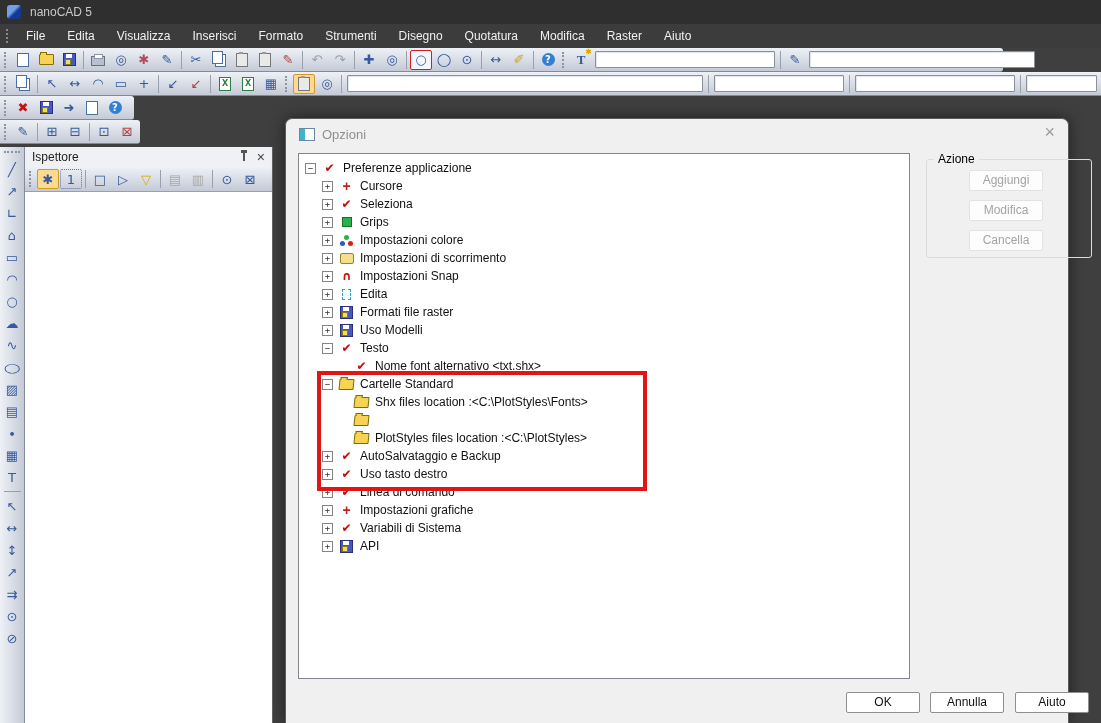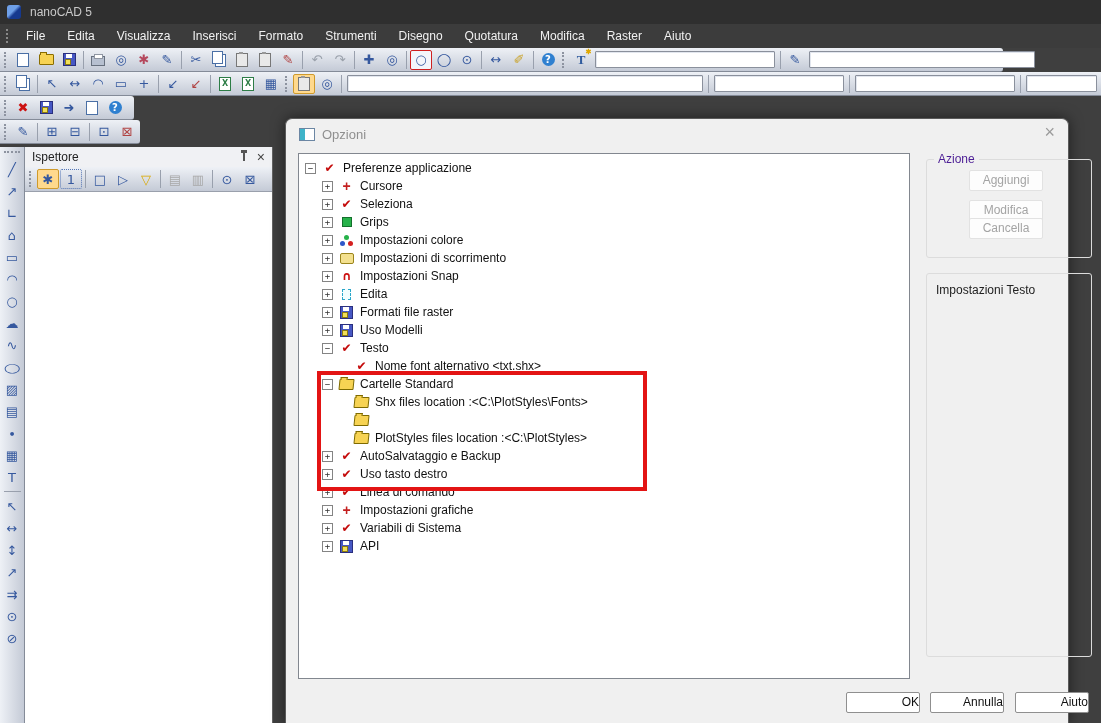--- a/index.html
+++ b/index.html
@@ -87,27 +87,27 @@
   .ti-colors{width:5px;height:5px;border-radius:50%;background:#27b24a;box-shadow:-4px 6px 0 #2f57c9,4px 6px 0 #d42020;margin-bottom:6px}
   .ti-scroll{width:12px;height:9px;background:#f3e08e;border:1px solid #9b851c;border-radius:2px}
   .ti-magnet{color:#cc1111;font-weight:900;font-size:12px;font-family:"DejaVu Sans",sans-serif}
   .ti-page{width:9px;height:11px;background:#f2feff;border:1px dashed #2aa6c9;box-sizing:border-box}
   .ti-floppy{position:relative;width:11px;height:11px;background:#4758c4;border:1px solid #2a2f7e}
   .ti-floppy::before{content:"";position:absolute;left:2px;top:0;width:6px;height:4px;background:#fff}
   .ti-floppy::after{content:"";position:absolute;left:1px;bottom:0;width:4px;height:4px;background:#f2df57;border:1px solid #8a7a10}
   .ti-folder{position:relative;width:13px;height:9px;background:#f7d353;border:1px solid #7e6a00;border-radius:1px;transform:skewX(-6deg)}
   .ti-folder::before{content:"";position:absolute;left:0;top:-3px;width:5px;height:2px;background:#f7d353;border:1px solid #7e6a00;border-bottom:none}
   #action-group{position:absolute;left:640px;top:40px;width:164px;height:97px;border:1px solid #dcdcdc;border-radius:3px}
-  .group-label{position:absolute;left:7px;top:-8px;background:#f0f0f0;padding:0 4px;color:#4c1d95}
+  .group-label{position:absolute;left:7px;top:-8px;background:#f0f0f0;padding:0 4px;color:#000000}
   .dbtn{position:absolute;left:42px;width:74px;height:21px;background:#fdfdfd;border:1px solid #e2e2e2;
         border-radius:2px;color:#a4a4a4;text-align:center;line-height:19px;box-sizing:border-box}
   #text-group{position:absolute;left:640px;top:154px;width:164px;height:382px;border:1px solid #dcdcdc;border-radius:3px}
   .inner-label{position:absolute;left:9px;top:9px;color:#222}
   .fbtn{position:absolute;top:573px;width:74px;height:21px;background:#fff;border:1px solid #8f8f8f;
-        border-radius:2px;color:#111;text-align:right;line-height:19px;box-sizing:border-box}
+        border-radius:2px;color:#111;text-align:center;line-height:19px;box-sizing:border-box}
   #btn-ok{left:560px}#btn-annulla{left:644px}#btn-aiuto{left:729px}
   
   #redrect{position:absolute;border:4px solid #e31414;box-sizing:border-box;z-index:40;pointer-events:none}
 </style>
 </head>
 <body>
 
 <div id="titlebar">
   <div class="logo"></div>
   <span class="wtitle">nanoCAD 5</span>
@@ -577,25 +577,22 @@
           <span class="ti-floppy"></span>
         </span>
         <span>API</span>
       </div>
     </div>
 
   <div id="action-group">
     <span class="group-label">Azione</span>
     <div class="dbtn" style="top:10px">Aggiungi</div>
     <div class="dbtn" style="top:40px">Modifica</div>
-    <div class="dbtn" style="top:58px">Cancella</div>
-  </div>
-
-  <div id="text-group">
-    <span class="inner-label">Impostazioni Testo</span>
-  </div>
+    <div class="dbtn" style="top:70px">Cancella</div>
+  </div>
+
 
   <div class="fbtn" id="btn-ok">OK</div>
   <div class="fbtn" id="btn-annulla">Annulla</div>
   <div class="fbtn" id="btn-aiuto">Aiuto</div>
 </div>
 
 <div id="redrect" style="left: 317px; top: 371px; width: 330px; height: 120px; border-color: rgb(227, 20, 20);"></div>
 
 </body></html>

